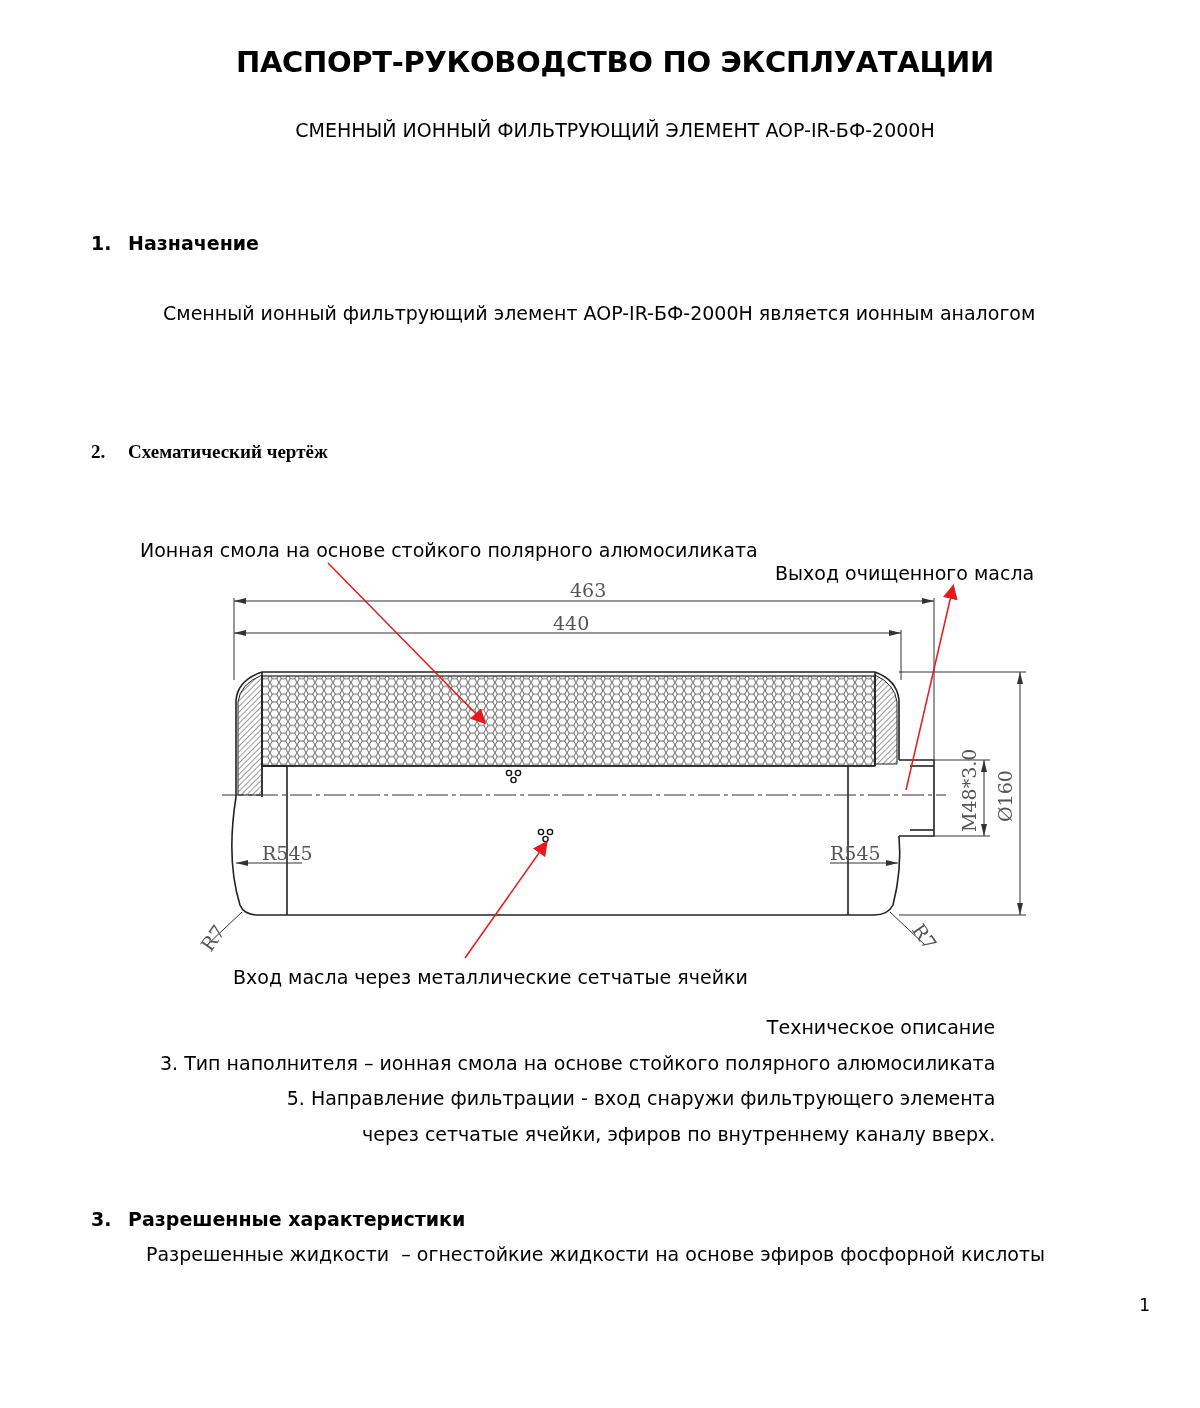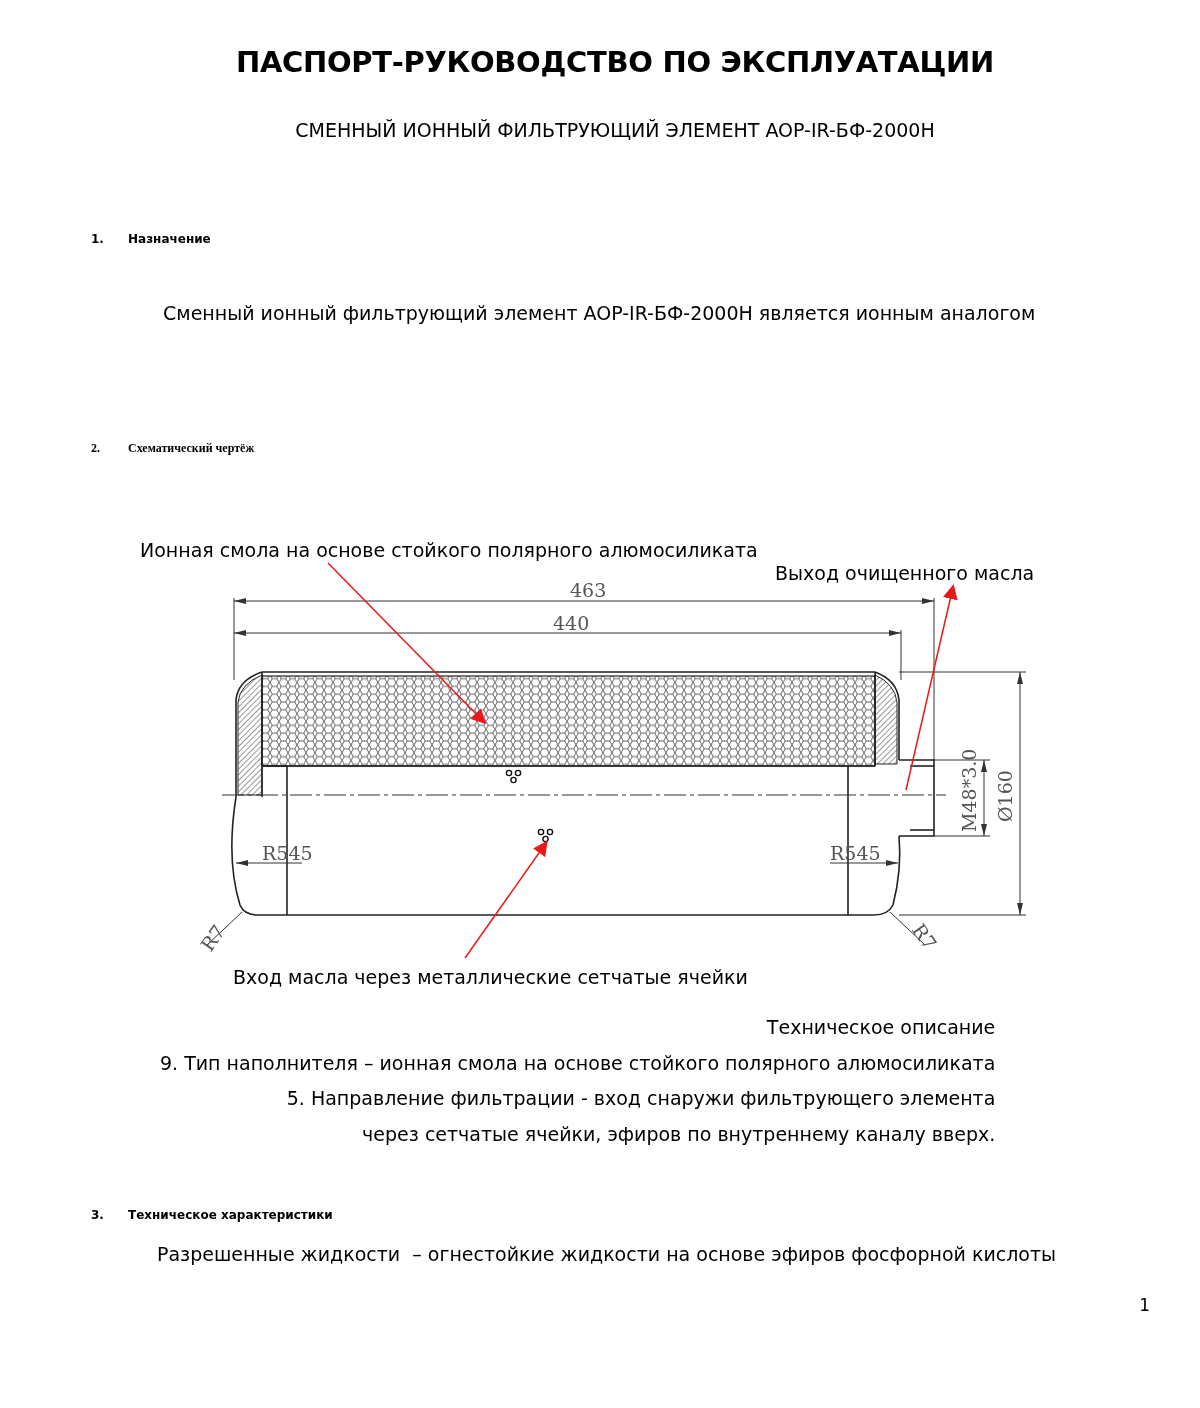--- a/index.html
+++ b/index.html
@@ -1,21 +1,21 @@
 <!DOCTYPE html>
 <html><head>
 <meta charset="utf-8">
 <style>
   html, body { margin: 0; padding: 0; background: #ffffff; }
   body { width: 1200px; height: 1408px; position: relative; overflow: hidden;
          font-family: "DejaVu Sans", "Liberation Sans", sans-serif; color: #000; }
   .abs { position: absolute; white-space: nowrap; }
   .title { left: 0; width: 1230px; top: 45px; text-align: center; font-weight: bold; font-size: 29px; letter-spacing: -0.3px; }
   .subtitle { left: 0; width: 1230px; top: 119px; text-align: center; font-size: 19px; }
-  .h { font-weight: bold; font-size: 12px; }
+  .h { font-weight: bold; font-size: 19px; }
   .h .num { display: inline-block; width: 37px; }
   .p { font-size: 19px; line-height: 34px; margin-left: 29px; }
   .para { left: 128px; top: 296px; }
   .tech { left: 160px; top: 1010px; font-size: 19px; line-height: 35.5px; text-align: right; }
   .pagenum { right: 50px; top: 1295px; font-size: 17px; }
   svg text { font-family: "DejaVu Sans", "Liberation Sans", sans-serif; }
   .dim { font-family: "DejaVu Serif", "Liberation Serif", serif; font-size: 19px; fill: #555; }
 </style>
 </head>
 <body>
@@ -135,23 +135,23 @@
   </g>
   <text class="dim" x="0" y="0" transform="translate(1012 822) rotate(-90)">Ø160</text>
 
   <line x1="328" y1="563" x2="484" y2="722" stroke="#e8191b" stroke-width="1.5" marker-end="url(#arrowRed)"></line>
   <line x1="906" y1="790" x2="953" y2="587" stroke="#e8191b" stroke-width="1.5" marker-end="url(#arrowRed)"></line>
   <line x1="465" y1="958" x2="546" y2="843" stroke="#e8191b" stroke-width="1.5" marker-end="url(#arrowRed)"></line>
 </svg>
 
 <div class="abs tech">
   <div>Техническое описание</div>
-  <div>9. Тип наполнителя – ионная смола на основе стойкого полярного алюмосиликата</div>
+  <div>3. Тип наполнителя – ионная смола на основе стойкого полярного алюмосиликата</div>
   <div>5. Направление фильтрации - вход снаружи фильтрующего элемента</div>
   <div>через сетчатые ячейки, эфиров по внутреннему каналу вверх.</div>
 </div>
 
 <div class="abs h" style="left:91px; top:1208px;">
-  <span class="num">3.</span><span>Техническое характеристики</span>
+  <span class="num">3.</span><span>Разрешенные характеристики</span>
 </div>
-<div class="abs p" style="left:128px; top:1237px; white-space:pre;">Разрешенные жидкости  – огнестойкие жидкости на основе эфиров фосфорной кислоты</div>
+<div class="abs p" style="left:117px; top:1237px; white-space:pre;">Разрешенные жидкости  – огнестойкие жидкости на основе эфиров фосфорной кислоты</div>
 
 <div class="abs pagenum">1</div>
 
 </body></html>

